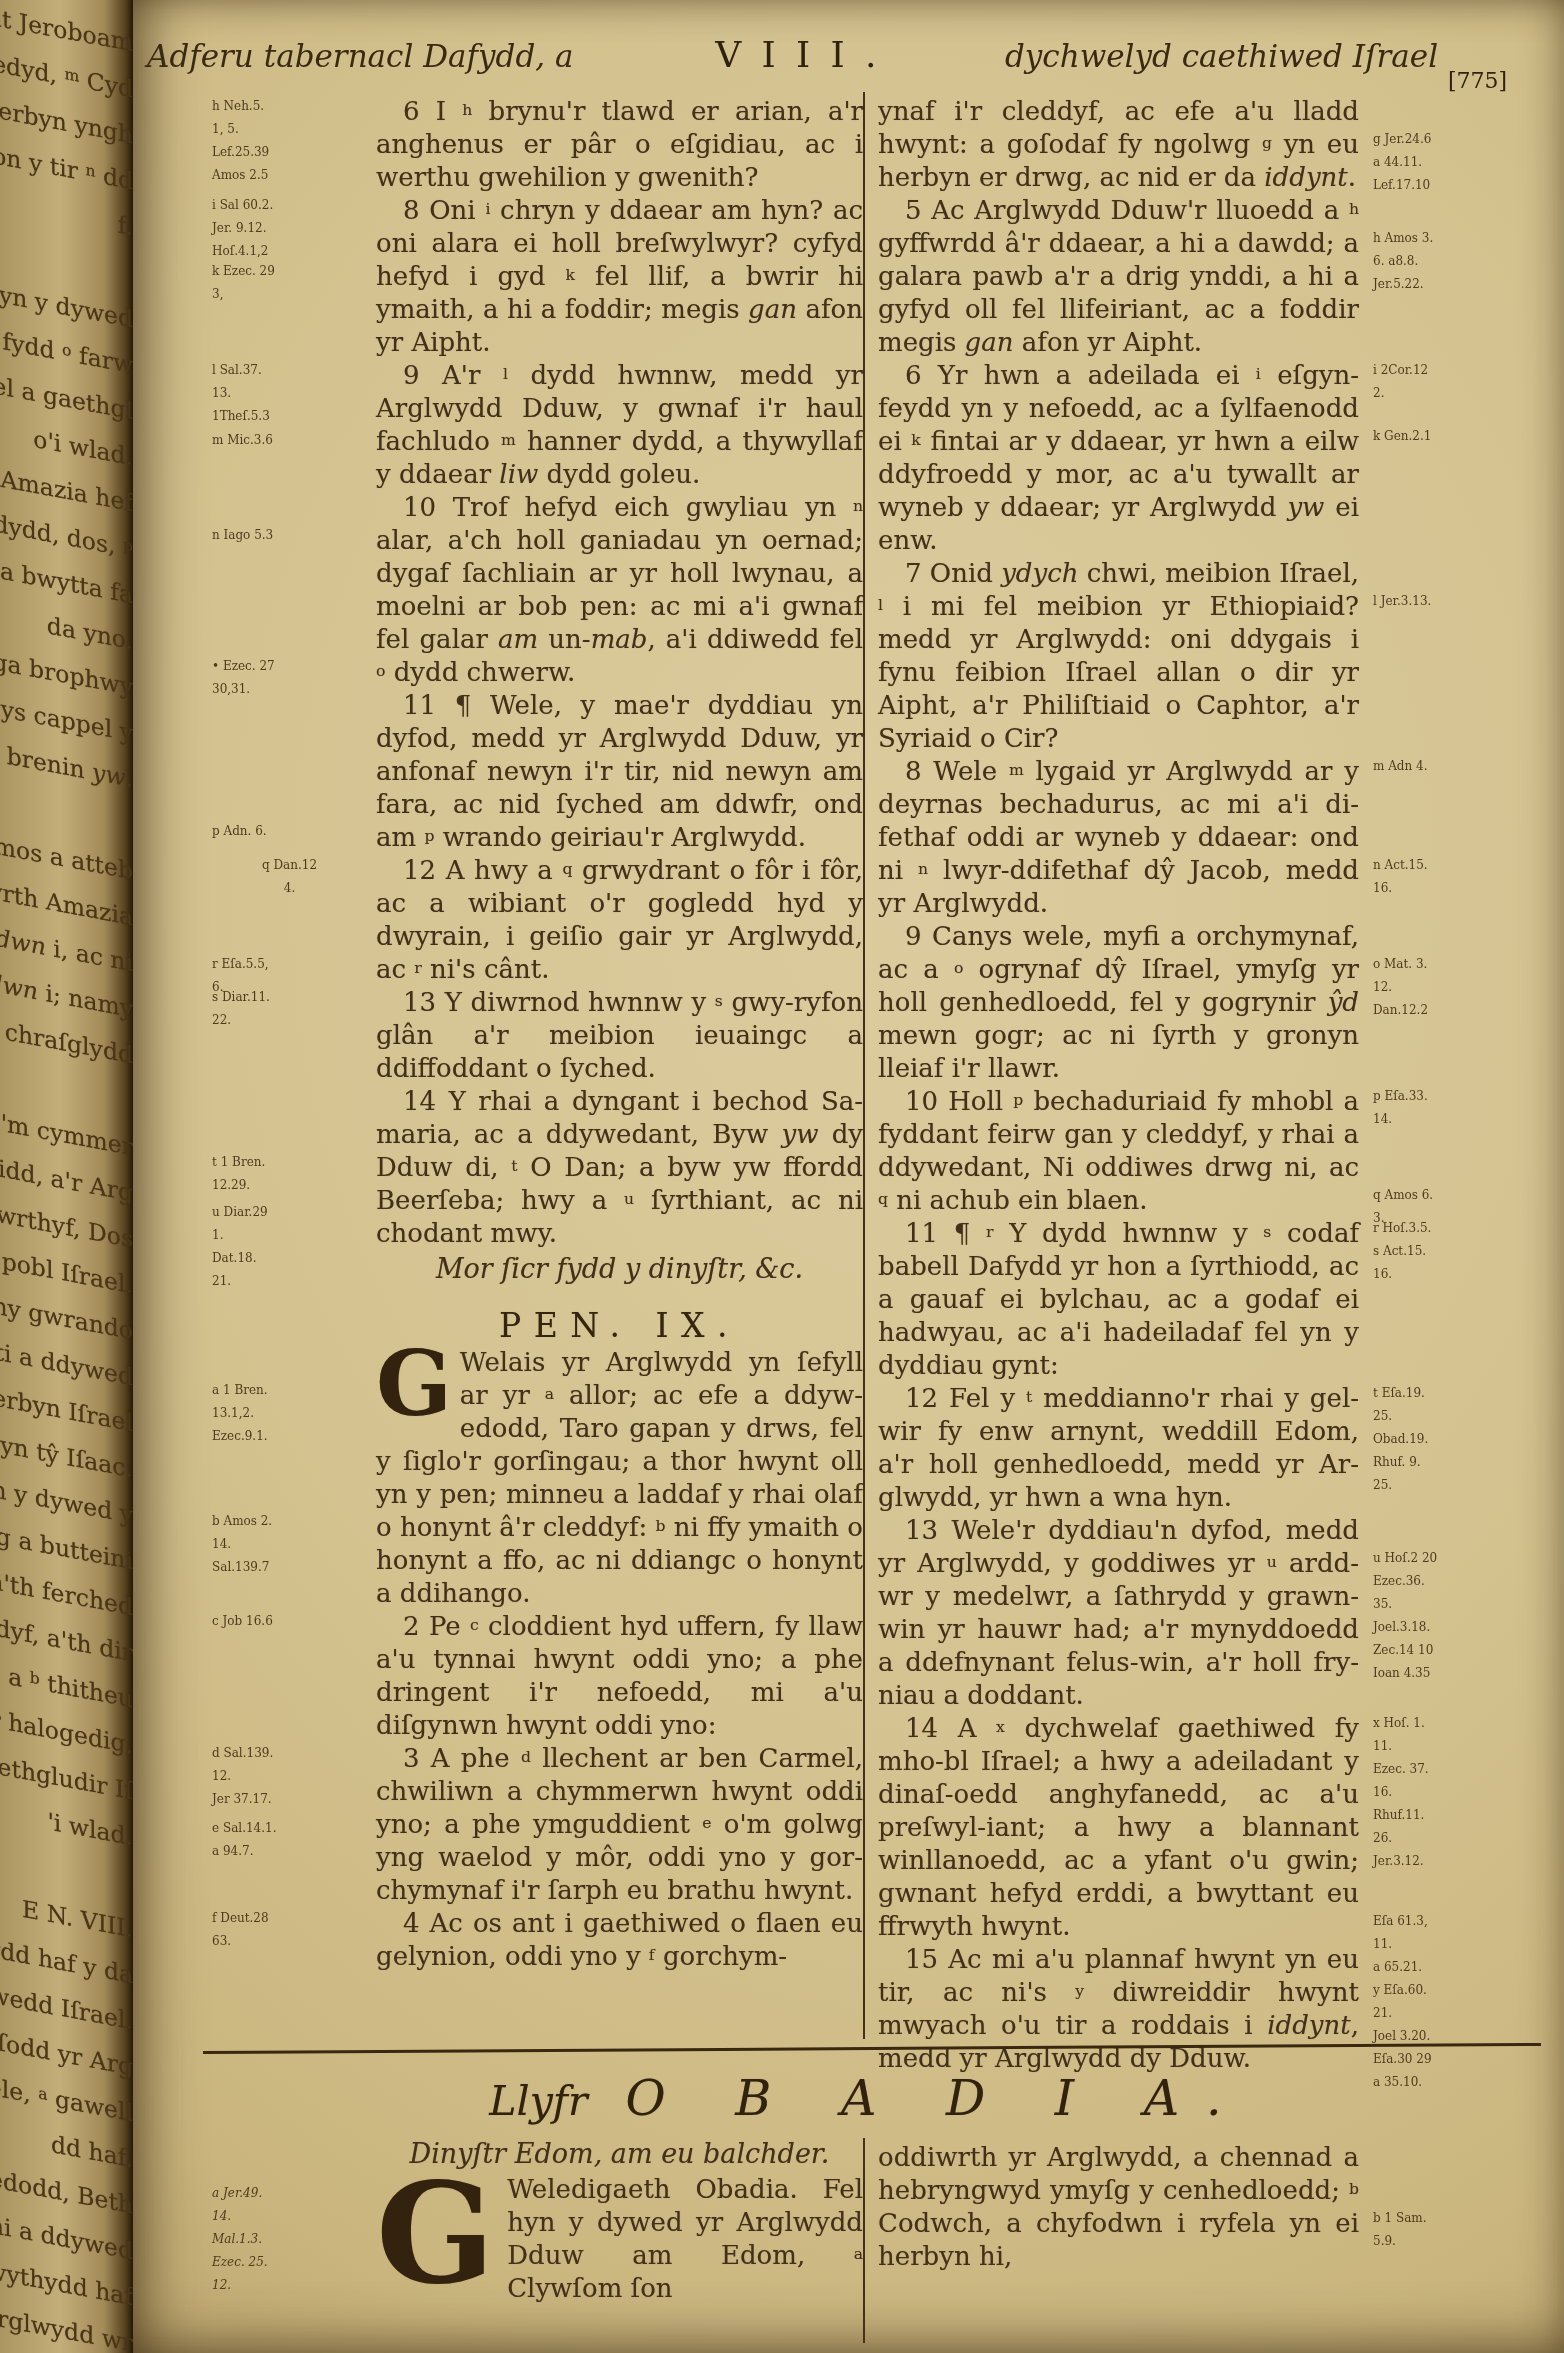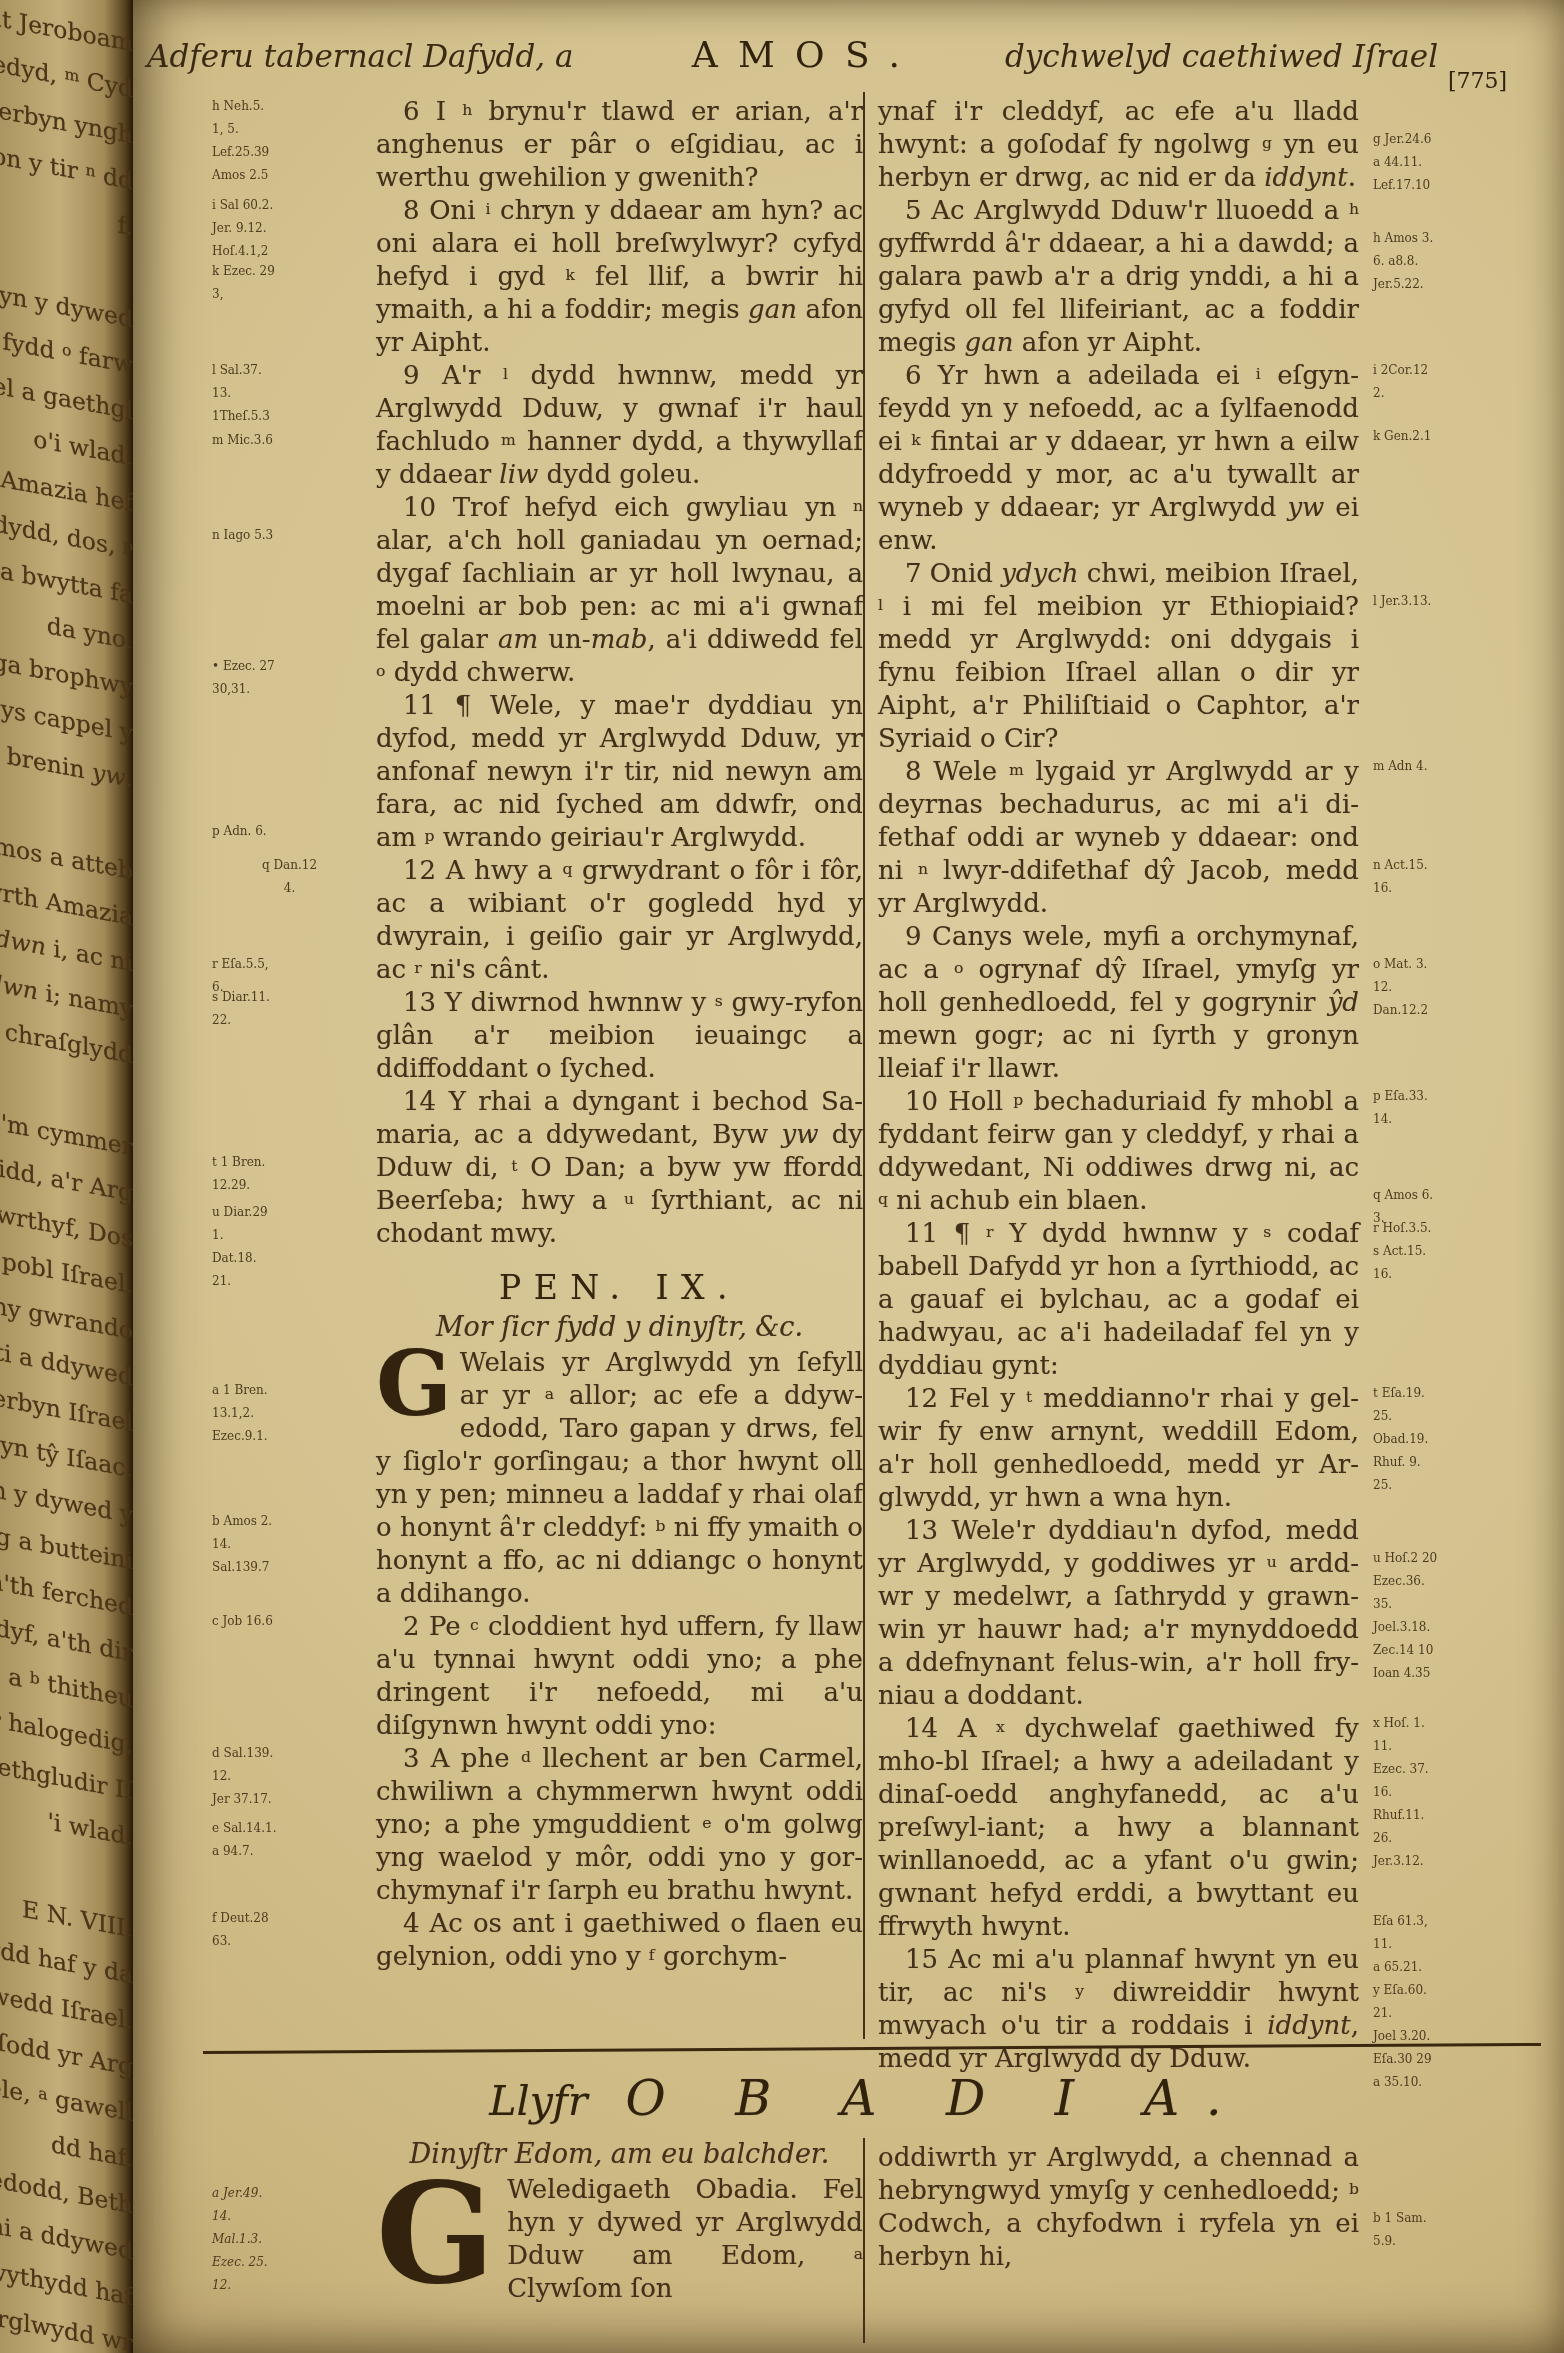--- a/index.html
+++ b/index.html
@@ -116,21 +116,21 @@
         <div><span class="t">ellaid o ffrwythydd haf</span></div>
         <div><span class="t">edodd yr Arglwydd wr</span></div>
         <div><span class="t">eth y diwedd ar fy mhobl</span></div>
         <div></div>
       </div>
   </div>
 
   <div class="page">
 
     <span class="rh rh-left">Adferu tabernacl Dafydd, a</span>
-    <span class="rh-center">AMOS.</span>
+    <span class="rh-center">VIII.</span>
     <span class="rh rh-right">dychwelyd caethiwed Iſrael</span>
     <span class="page-num">[775]</span>
 
     <div class="vrule vrule-main"></div>
 
     <div id="col-left" class="col col-left">
         <div class="block verse">
           <span class="t">6 I <sup class="ref">h</sup> brynu'r tlawd er arian, a'r anghenus er pâr o eſgidiau, ac i werthu gwehilion y gwenith?</span>
           <span class="note left" style="top: 0px;">h Neh.5.
 1, 5.
@@ -176,22 +176,22 @@
         </div>
         <div class="block verse">
           <span class="t">14 Y rhai a dyngant i bechod Sa-maria, ac a ddywedant, Byw <i>yw</i> dy Dduw di, <sup class="ref">t</sup> O Dan; a byw yw ffordd Beerſeba; hwy a <sup class="ref">u</sup> ſyrthiant, ac ni chodant mwy.</span>
           <span class="note left" style="top: 66px;">t 1 Bren.
 12.29.</span>
           <span class="note left" style="top: 116px;">u Diar.29
 1.
 Dat.18.
 21.</span>
         </div>
+        <div class="block argument"><span class="t">Mor ſicr fydd y dinyſtr, &amp;c.</span></div>
         <div class="block heading"><span class="t">PEN. IX.</span></div>
-        <div class="block argument"><span class="t">Mor ſicr fydd y dinyſtr, &amp;c.</span></div>
         <div class="block dropverse"><span class="dropcap">G</span><span class="t">Welais yr Arglwydd yn ſefyll ar yr <sup class="ref">a</sup> allor; ac efe a ddyw-edodd, Taro gapan y drws, fel y ſiglo'r gorſingau; a thor hwynt oll yn y pen; minneu a laddaf y rhai olaf o honynt â'r cleddyf: <sup class="ref">b</sup> ni ffy ymaith o honynt a ffo, ac ni ddiangc o honynt a ddihango.</span><span class="note left" style="top: 33px;">a 1 Bren.
 13.1,2.
 Ezec.9.1.</span><span class="note left" style="top: 164px;">b Amos 2.
 14.
 Sal.139.7</span></div>
         <div class="block verse">
           <span class="t">2 Pe <sup class="ref">c</sup> cloddient hyd uffern, fy llaw a'u tynnai hwynt oddi yno; a phe dringent i'r nefoedd, mi a'u diſgynwn hwynt oddi yno:</span>
           <span class="note left" style="top: 0px;">c Job 16.6</span>
         </div>
         <div class="block verse">

